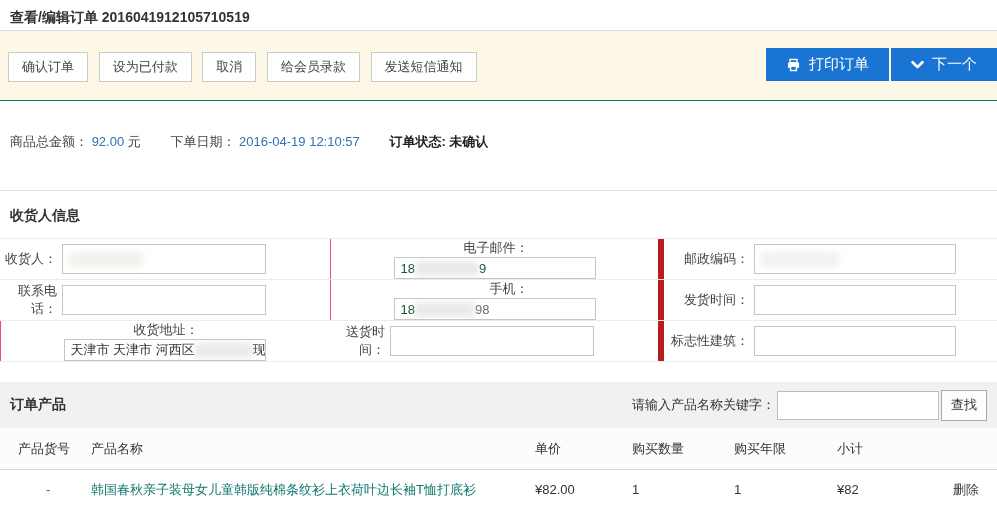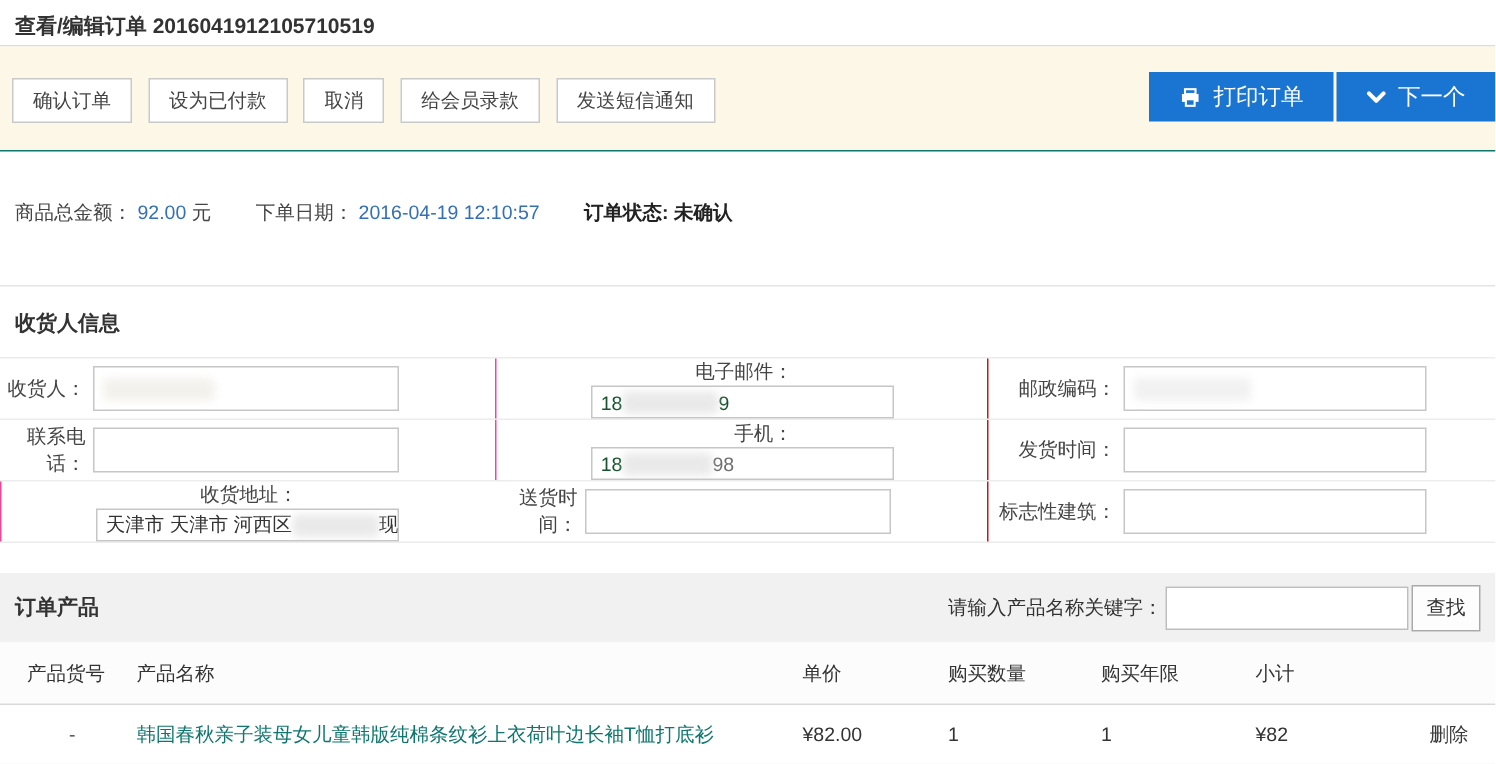--- a/index.html
+++ b/index.html
@@ -34,21 +34,21 @@
   .summary .status-strong { font-weight: bold; color: #222; }
 
   
   .section-head { padding: 16px 10px 13px; }
   .section-head h2 { font-size: 14px; font-weight: bold; color: #333; display:inline; }
   .form-grid { border-top: 1px solid #ececec; }
   .form-row { display: flex; height: 41px; border-bottom: 1px solid #ececec; }
   .form-cell { display: flex; align-items: center; height: 100%; }
   .cell-left  { width: 330px; }
   .cell-mid   { width: 328px; border-left: 1px solid #ec4899; flex-direction: column; }
-  .cell-right { flex: 1; border-left: 1px solid #b91c1c; }
+  .cell-right { flex: 1; border-left: 6px solid #b91c1c; }
   .f-label { text-align: right; color: #444; padding-right: 5px; flex-shrink: 0; }
   .cell-left  .f-label { width: 62px; }
   .cell-mid   .f-label { width: 78px; }
   .cell-right .f-label { width: 90px; }
   .f-input {
     height: 30px; background: #fff; border: 1px solid #c6c6c6; display: flex; align-items: center;
     padding: 0 6px; overflow: hidden; white-space: nowrap; cursor: text;
   }
   .cell-left  .f-input { width: 204px; }
   .cell-mid   .f-input { width: 202px; }

